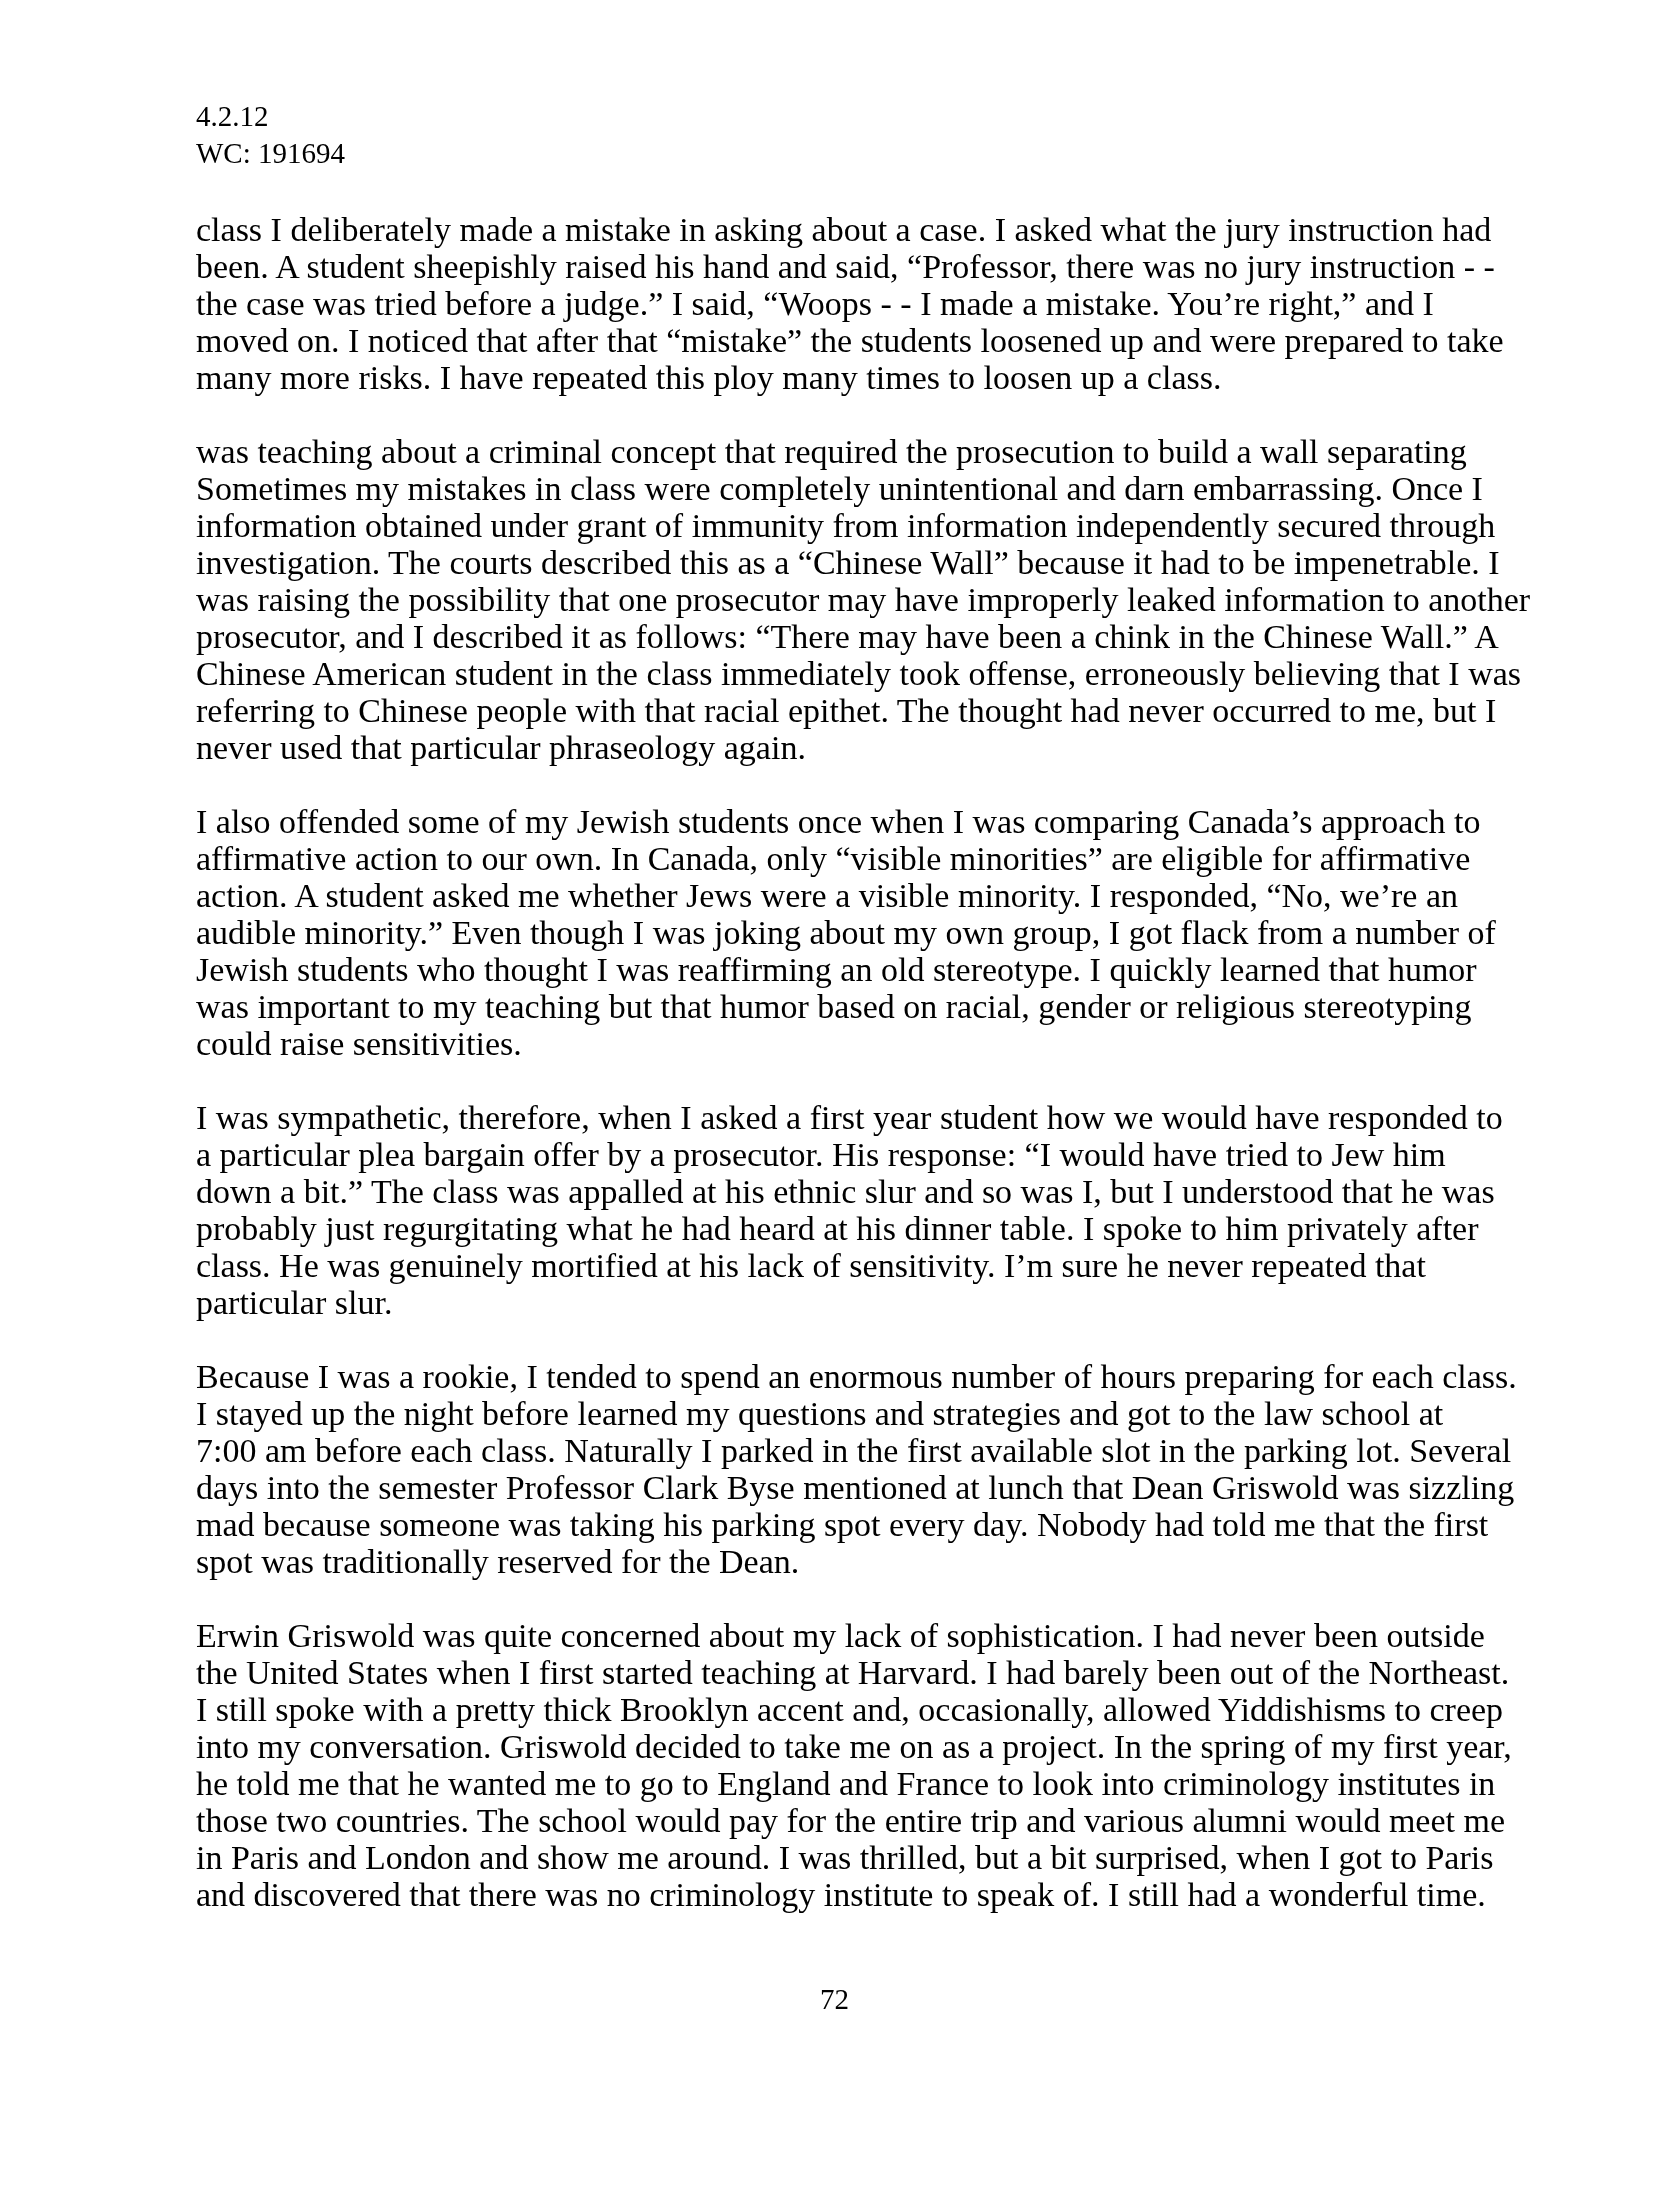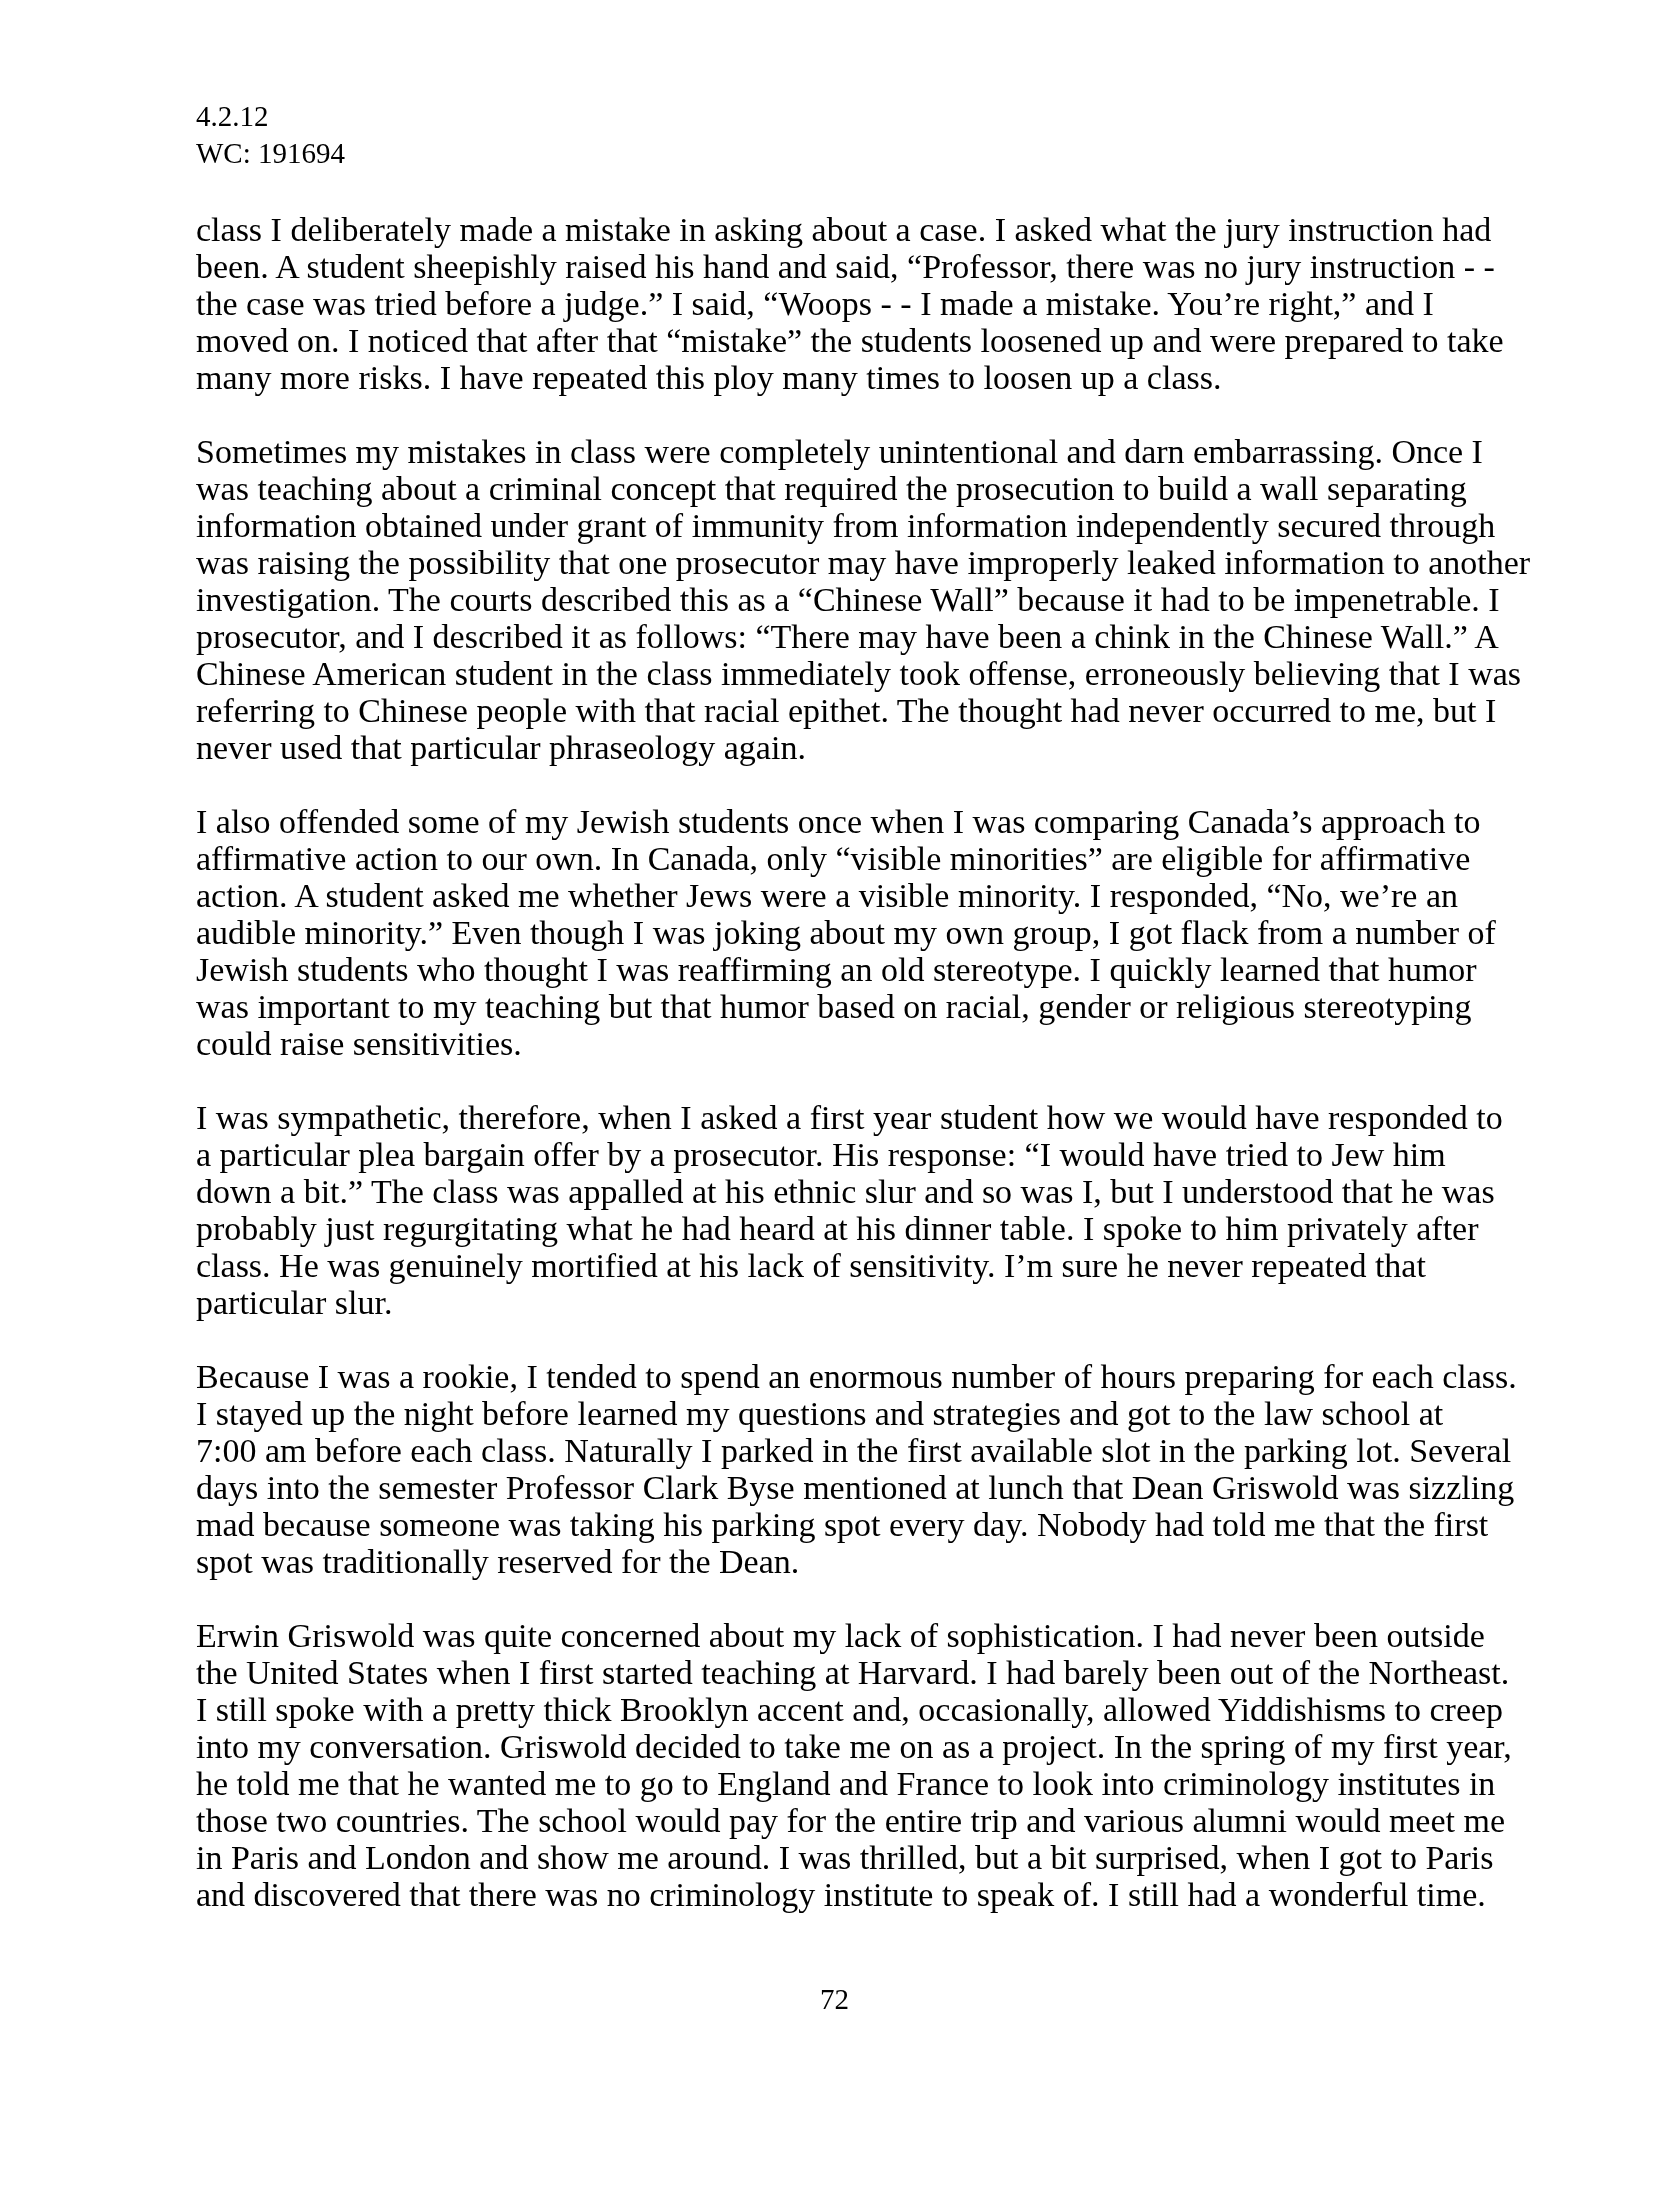--- a/index.html
+++ b/index.html
@@ -75,25 +75,25 @@
 
     <p class="paragraph">
       <span class="line">class I deliberately made a mistake in asking about a case.  I asked what the jury instruction had</span>
       <span class="line">been.  A student sheepishly raised his hand and said, “Professor, there was no jury instruction - -</span>
       <span class="line">the case was tried before a judge.”  I said, “Woops - - I made a mistake.  You’re right,” and I</span>
       <span class="line">moved on.  I noticed that after that “mistake” the students loosened up and were prepared to take</span>
       <span class="line">many more risks.  I have repeated this ploy many times to loosen up a class.</span>
     </p>
 
     <p class="paragraph">
+      <span class="line">was teaching about a criminal concept that required the prosecution to build a wall separating</span>
       <span class="line">Sometimes my mistakes in class were completely unintentional and darn embarrassing.  Once I</span>
-      <span class="line">was teaching about a criminal concept that required the prosecution to build a wall separating</span>
       <span class="line">information obtained under grant of immunity from information independently secured through</span>
+      <span class="line">investigation.  The courts described this as a “Chinese Wall” because it had to be impenetrable.  I</span>
       <span class="line">was raising the possibility that one prosecutor may have improperly leaked information to another</span>
-      <span class="line">investigation.  The courts described this as a “Chinese Wall” because it had to be impenetrable.  I</span>
       <span class="line">prosecutor, and I described it as follows:  “There may have been a chink in the Chinese Wall.”  A</span>
       <span class="line">Chinese American student in the class immediately took offense, erroneously believing that I was</span>
       <span class="line">referring to Chinese people with that racial epithet.  The thought had never occurred to me, but I</span>
       <span class="line">never used that particular phraseology again.</span>
     </p>
 
     <p class="paragraph">
       <span class="line">I also offended some of my Jewish students once when I was comparing Canada’s approach to</span>
       <span class="line">affirmative action to our own.  In Canada, only “visible minorities” are eligible for affirmative</span>
       <span class="line">action.  A student asked me whether Jews were a visible minority.  I responded, “No, we’re an</span>

